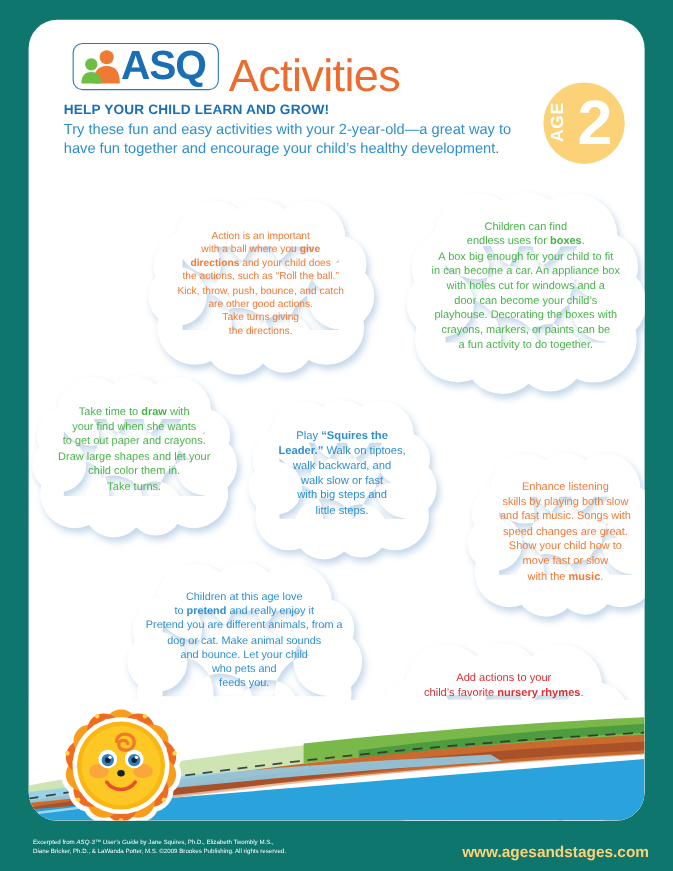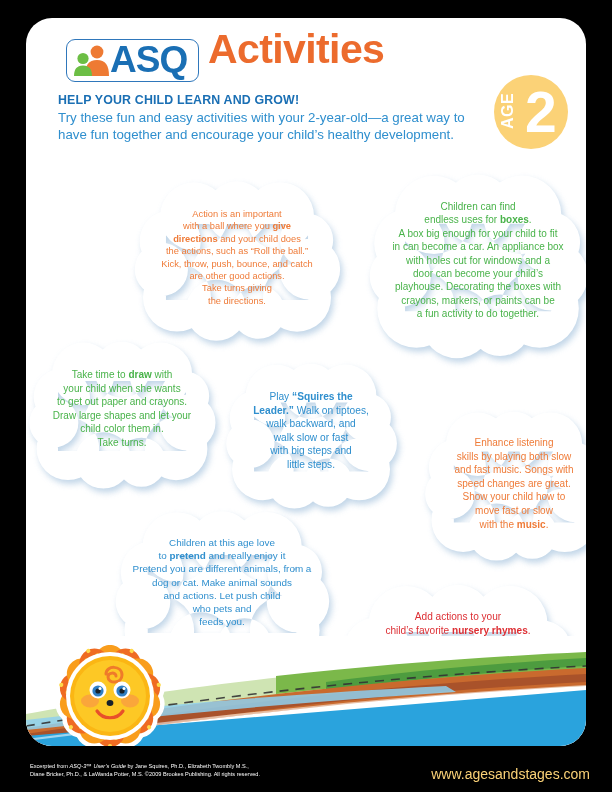--- a/index.html
+++ b/index.html
@@ -7,21 +7,21 @@
     padding: 0;
     background: #ffffff;
   }
   body {
     font-family: "Liberation Sans", sans-serif;
   }
   #page {
     position: relative;
     width: 612px;
     height: 792px;
-    background: #000000;
+    background: #0f766e;
     overflow: hidden;
   }
   
   #sheet {
     position: absolute;
     left: 26px;
     top: 18px;
     width: 560px;
     height: 728px;
     background: #ffffff;
@@ -59,23 +59,23 @@
     top: -1px;
     font-size: 37px;
     font-weight: bold;
     color: #1a6fb4;
     letter-spacing: -1px;
     font-family: "Liberation Sans", sans-serif;
   }
   #title-activities {
     position: absolute;
     left: 182px;
-    top: 8px;
+    top: 28px;
     font-size: 41px;
-    font-weight: bold;
+    font-weight: normal;
     color: #ec6b2d;
     letter-spacing: -0.6px;
   }
   #subhead {
     position: absolute;
     left: 32px;
     top: 75px;
     font-size: 12.4px;
     font-weight: bold;
     color: #1a6fb4;
@@ -172,20 +172,21 @@
     line-height: 8.4px;
     color: #ffffff;
   }
   #footer-credit i { font-style: italic; }
   #footer-url {
     position: absolute;
     right: 22px;
     top: 766px;
     font-size: 14px;
     color: #fbd277;
+    font-weight: bold;
   }
 </style>
 </head>
 <body>
 
 <div id="page">
   <div id="sheet">
 
     <div id="header">
 
@@ -263,21 +264,21 @@
             <defs>
               <filter id="csh2" x="-30%" y="-30%" width="170%" height="170%">
                 <feGaussianBlur in="SourceGraphic" stdDeviation="3.2"></feGaussianBlur>
               </filter>
             </defs>
             <path d="M72,23.695a28,28 0 1,0 56,0a28,28 0 1,0 -56,0 M107.29366336350986,27.871705582880118a31.383780717263587,31.383780717263587 0 1,0 62.767561434527174,0a31.383780717263587,31.383780717263587 0 1,0 -62.767561434527174,0 M138.04019174804307,49.9805274009196a24.583422972138735,24.583422972138735 0 1,0 49.16684594427747,0a24.583422972138735,24.583422972138735 0 1,0 -49.16684594427747,0 M137.41077789052505,76.58988858624447a28.065910489898652,28.065910489898652 0 1,0 56.131820979797304,0a28.065910489898652,28.065910489898652 0 1,0 -56.131820979797304,0 M122.71629682959757,102.79411583451198a31.350027719706063,31.350027719706063 0 1,0 62.700055439412125,0a31.350027719706063,31.350027719706063 0 1,0 -62.700055439412125,0 M94.84428525483717,116.23940563794307a24.551592620911055,24.551592620911055 0 1,0 49.10318524182211,0a24.551592620911055,24.551592620911055 0 1,0 -49.10318524182211,0 M53.23158901983258,114.42932214321931a28.131802345106863,28.131802345106863 0 1,0 56.263604690213725,0a28.131802345106863,28.131802345106863 0 1,0 -56.263604690213725,0 M14.61834787261607,102.79411583451198a31.3153275780803,31.3153275780803 0 1,0 62.6306551561606,0a31.3153275780803,31.3153275780803 0 1,0 -62.6306551561606,0 M7.33500560534668,76.85836552864703a24.520737228360503,24.520737228360503 0 1,0 49.041474456721005,0a24.520737228360503,24.520737228360503 0 1,0 -49.041474456721005,0 M11.630186571095894,50.76420782294767a28.197656936202716,28.197656936202716 0 1,0 56.39531387240543,0a28.197656936202716,28.197656936202716 0 1,0 -56.39531387240543,0 M30.042865816165218,27.87170558288011a31.27969010306134,31.27969010306134 0 1,0 62.55938020612268,0a31.27969010306134,31.27969010306134 0 1,0 -62.55938020612268,0 M36,35h128v70h-128z" fill="#b7cfe4" fill-rule="nonzero" transform="translate(2.5,4)" filter="url(#csh2)" opacity="0.85"></path>
             <path d="M72,23.695a28,28 0 1,0 56,0a28,28 0 1,0 -56,0 M107.29366336350986,27.871705582880118a31.383780717263587,31.383780717263587 0 1,0 62.767561434527174,0a31.383780717263587,31.383780717263587 0 1,0 -62.767561434527174,0 M138.04019174804307,49.9805274009196a24.583422972138735,24.583422972138735 0 1,0 49.16684594427747,0a24.583422972138735,24.583422972138735 0 1,0 -49.16684594427747,0 M137.41077789052505,76.58988858624447a28.065910489898652,28.065910489898652 0 1,0 56.131820979797304,0a28.065910489898652,28.065910489898652 0 1,0 -56.131820979797304,0 M122.71629682959757,102.79411583451198a31.350027719706063,31.350027719706063 0 1,0 62.700055439412125,0a31.350027719706063,31.350027719706063 0 1,0 -62.700055439412125,0 M94.84428525483717,116.23940563794307a24.551592620911055,24.551592620911055 0 1,0 49.10318524182211,0a24.551592620911055,24.551592620911055 0 1,0 -49.10318524182211,0 M53.23158901983258,114.42932214321931a28.131802345106863,28.131802345106863 0 1,0 56.263604690213725,0a28.131802345106863,28.131802345106863 0 1,0 -56.263604690213725,0 M14.61834787261607,102.79411583451198a31.3153275780803,31.3153275780803 0 1,0 62.6306551561606,0a31.3153275780803,31.3153275780803 0 1,0 -62.6306551561606,0 M7.33500560534668,76.85836552864703a24.520737228360503,24.520737228360503 0 1,0 49.041474456721005,0a24.520737228360503,24.520737228360503 0 1,0 -49.041474456721005,0 M11.630186571095894,50.76420782294767a28.197656936202716,28.197656936202716 0 1,0 56.39531387240543,0a28.197656936202716,28.197656936202716 0 1,0 -56.39531387240543,0 M30.042865816165218,27.87170558288011a31.27969010306134,31.27969010306134 0 1,0 62.55938020612268,0a31.27969010306134,31.27969010306134 0 1,0 -62.55938020612268,0 M36,35h128v70h-128z" fill="#ffffff" fill-rule="nonzero"></path>
           </svg>
           <div class="cloud-text" style="color: rgb(73, 179, 74); font-size: 10px; line-height: 13.6px; padding-top: 22px; height: 140px;">
             <p><span>Take time to </span><span class="em">draw</span><span> with</span></p>
-            <p><span>your child when she wants</span></p>
+            <p><span>your find when she wants</span></p>
             <p><span>to get out paper and crayons.</span></p>
             <p><span>Draw large shapes and let your</span></p>
             <p><span>child color them in.</span></p>
             <p><span>Take turns.</span></p>
           </div>
         </div>
         <div class="cloud" style="left: 196px; top: 350px; width: 178px; height: 138px;">
           <svg width="178" height="138">
             <defs>
               <filter id="csh3" x="-30%" y="-30%" width="170%" height="170%">
@@ -324,21 +325,21 @@
               </filter>
             </defs>
             <path d="M84.8,26.403000000000006a31.200000000000003,31.200000000000003 0 1,0 62.400000000000006,0a31.200000000000003,31.200000000000003 0 1,0 -62.400000000000006,0 M125.89533662017492,31.0570433637807a34.97049851352229,34.97049851352229 0 1,0 69.94099702704457,0a34.97049851352229,34.97049851352229 0 1,0 -69.94099702704457,0 M161.25043604931346,55.692587675310406a27.39295702609745,27.39295702609745 0 1,0 54.7859140521949,0a27.39295702609745,27.39295702609745 0 1,0 -54.7859140521949,0 M160.67951540397584,85.34301871038669a31.273443117315644,31.273443117315644 0 1,0 62.54688623463129,0a31.273443117315644,31.273443117315644 0 1,0 -62.54688623463129,0 M143.7840484466626,114.54201478702765a34.93288803052961,34.93288803052961 0 1,0 69.86577606105922,0a34.93288803052961,34.93288803052961 0 1,0 -69.86577606105922,0 M111.14172941542418,129.52390913942224a27.35748892044375,27.35748892044375 0 1,0 54.7149778408875,0a27.35748892044375,27.35748892044375 0 1,0 -54.7149778408875,0 M63.03466851306783,127.50695895958722a31.346865470261935,31.346865470261935 0 1,0 62.69373094052387,0a31.346865470261935,31.346865470261935 0 1,0 -62.69373094052387,0 M18.38884136437546,114.54201478702765a34.894222158432335,34.894222158432335 0 1,0 69.78844431686467,0a34.894222158432335,34.894222158432335 0 1,0 -69.78844431686467,0 M9.629554489784354,85.64217873192096a27.32310719731599,27.32310719731599 0 1,0 54.64621439463198,0a27.32310719731599,27.32310719731599 0 1,0 -54.64621439463198,0 M14.780052168126215,56.56583157414168a31.42024630034017,31.42024630034017 0 1,0 62.84049260068034,0a31.42024630034017,31.42024630034017 0 1,0 -62.84049260068034,0 M36.27965303717731,31.0570433637807a34.8545118291255,34.8545118291255 0 1,0 69.709023658251,0a34.8545118291255,34.8545118291255 0 1,0 -69.709023658251,0 M41.760000000000005,39h148.48v78h-148.48z" fill="#b7cfe4" fill-rule="nonzero" transform="translate(2.5,4)" filter="url(#csh5)" opacity="0.85"></path>
             <path d="M84.8,26.403000000000006a31.200000000000003,31.200000000000003 0 1,0 62.400000000000006,0a31.200000000000003,31.200000000000003 0 1,0 -62.400000000000006,0 M125.89533662017492,31.0570433637807a34.97049851352229,34.97049851352229 0 1,0 69.94099702704457,0a34.97049851352229,34.97049851352229 0 1,0 -69.94099702704457,0 M161.25043604931346,55.692587675310406a27.39295702609745,27.39295702609745 0 1,0 54.7859140521949,0a27.39295702609745,27.39295702609745 0 1,0 -54.7859140521949,0 M160.67951540397584,85.34301871038669a31.273443117315644,31.273443117315644 0 1,0 62.54688623463129,0a31.273443117315644,31.273443117315644 0 1,0 -62.54688623463129,0 M143.7840484466626,114.54201478702765a34.93288803052961,34.93288803052961 0 1,0 69.86577606105922,0a34.93288803052961,34.93288803052961 0 1,0 -69.86577606105922,0 M111.14172941542418,129.52390913942224a27.35748892044375,27.35748892044375 0 1,0 54.7149778408875,0a27.35748892044375,27.35748892044375 0 1,0 -54.7149778408875,0 M63.03466851306783,127.50695895958722a31.346865470261935,31.346865470261935 0 1,0 62.69373094052387,0a31.346865470261935,31.346865470261935 0 1,0 -62.69373094052387,0 M18.38884136437546,114.54201478702765a34.894222158432335,34.894222158432335 0 1,0 69.78844431686467,0a34.894222158432335,34.894222158432335 0 1,0 -69.78844431686467,0 M9.629554489784354,85.64217873192096a27.32310719731599,27.32310719731599 0 1,0 54.64621439463198,0a27.32310719731599,27.32310719731599 0 1,0 -54.64621439463198,0 M14.780052168126215,56.56583157414168a31.42024630034017,31.42024630034017 0 1,0 62.84049260068034,0a31.42024630034017,31.42024630034017 0 1,0 -62.84049260068034,0 M36.27965303717731,31.0570433637807a34.8545118291255,34.8545118291255 0 1,0 69.709023658251,0a34.8545118291255,34.8545118291255 0 1,0 -69.709023658251,0 M41.760000000000005,39h148.48v78h-148.48z" fill="#ffffff" fill-rule="nonzero"></path>
           </svg>
           <div class="cloud-text" style="color: rgb(47, 143, 206); font-size: 9.9px; line-height: 13.2px; padding-top: 20px; height: 156px;">
             <p><span>Children at this age love</span></p>
             <p><span>to </span><span class="em">pretend</span><span> and really enjoy it</span></p>
             <p><span>Pretend you are different animals, from a</span></p>
             <p><span>dog or cat. Make animal sounds</span></p>
-            <p><span>and actions. Let push child</span></p>
+            <p><span>and bounce. Let your child</span></p>
             <p><span>who pets and</span></p>
             <p><span>feeds you.</span></p>
           </div>
         </div>
         <div class="cloud" style="left: 298px; top: 572px; width: 268px; height: 168px;">
           <svg width="268" height="168">
             <defs>
               <filter id="csh6" x="-30%" y="-30%" width="170%" height="170%">
                 <feGaussianBlur in="SourceGraphic" stdDeviation="3.2"></feGaussianBlur>
               </filter>

